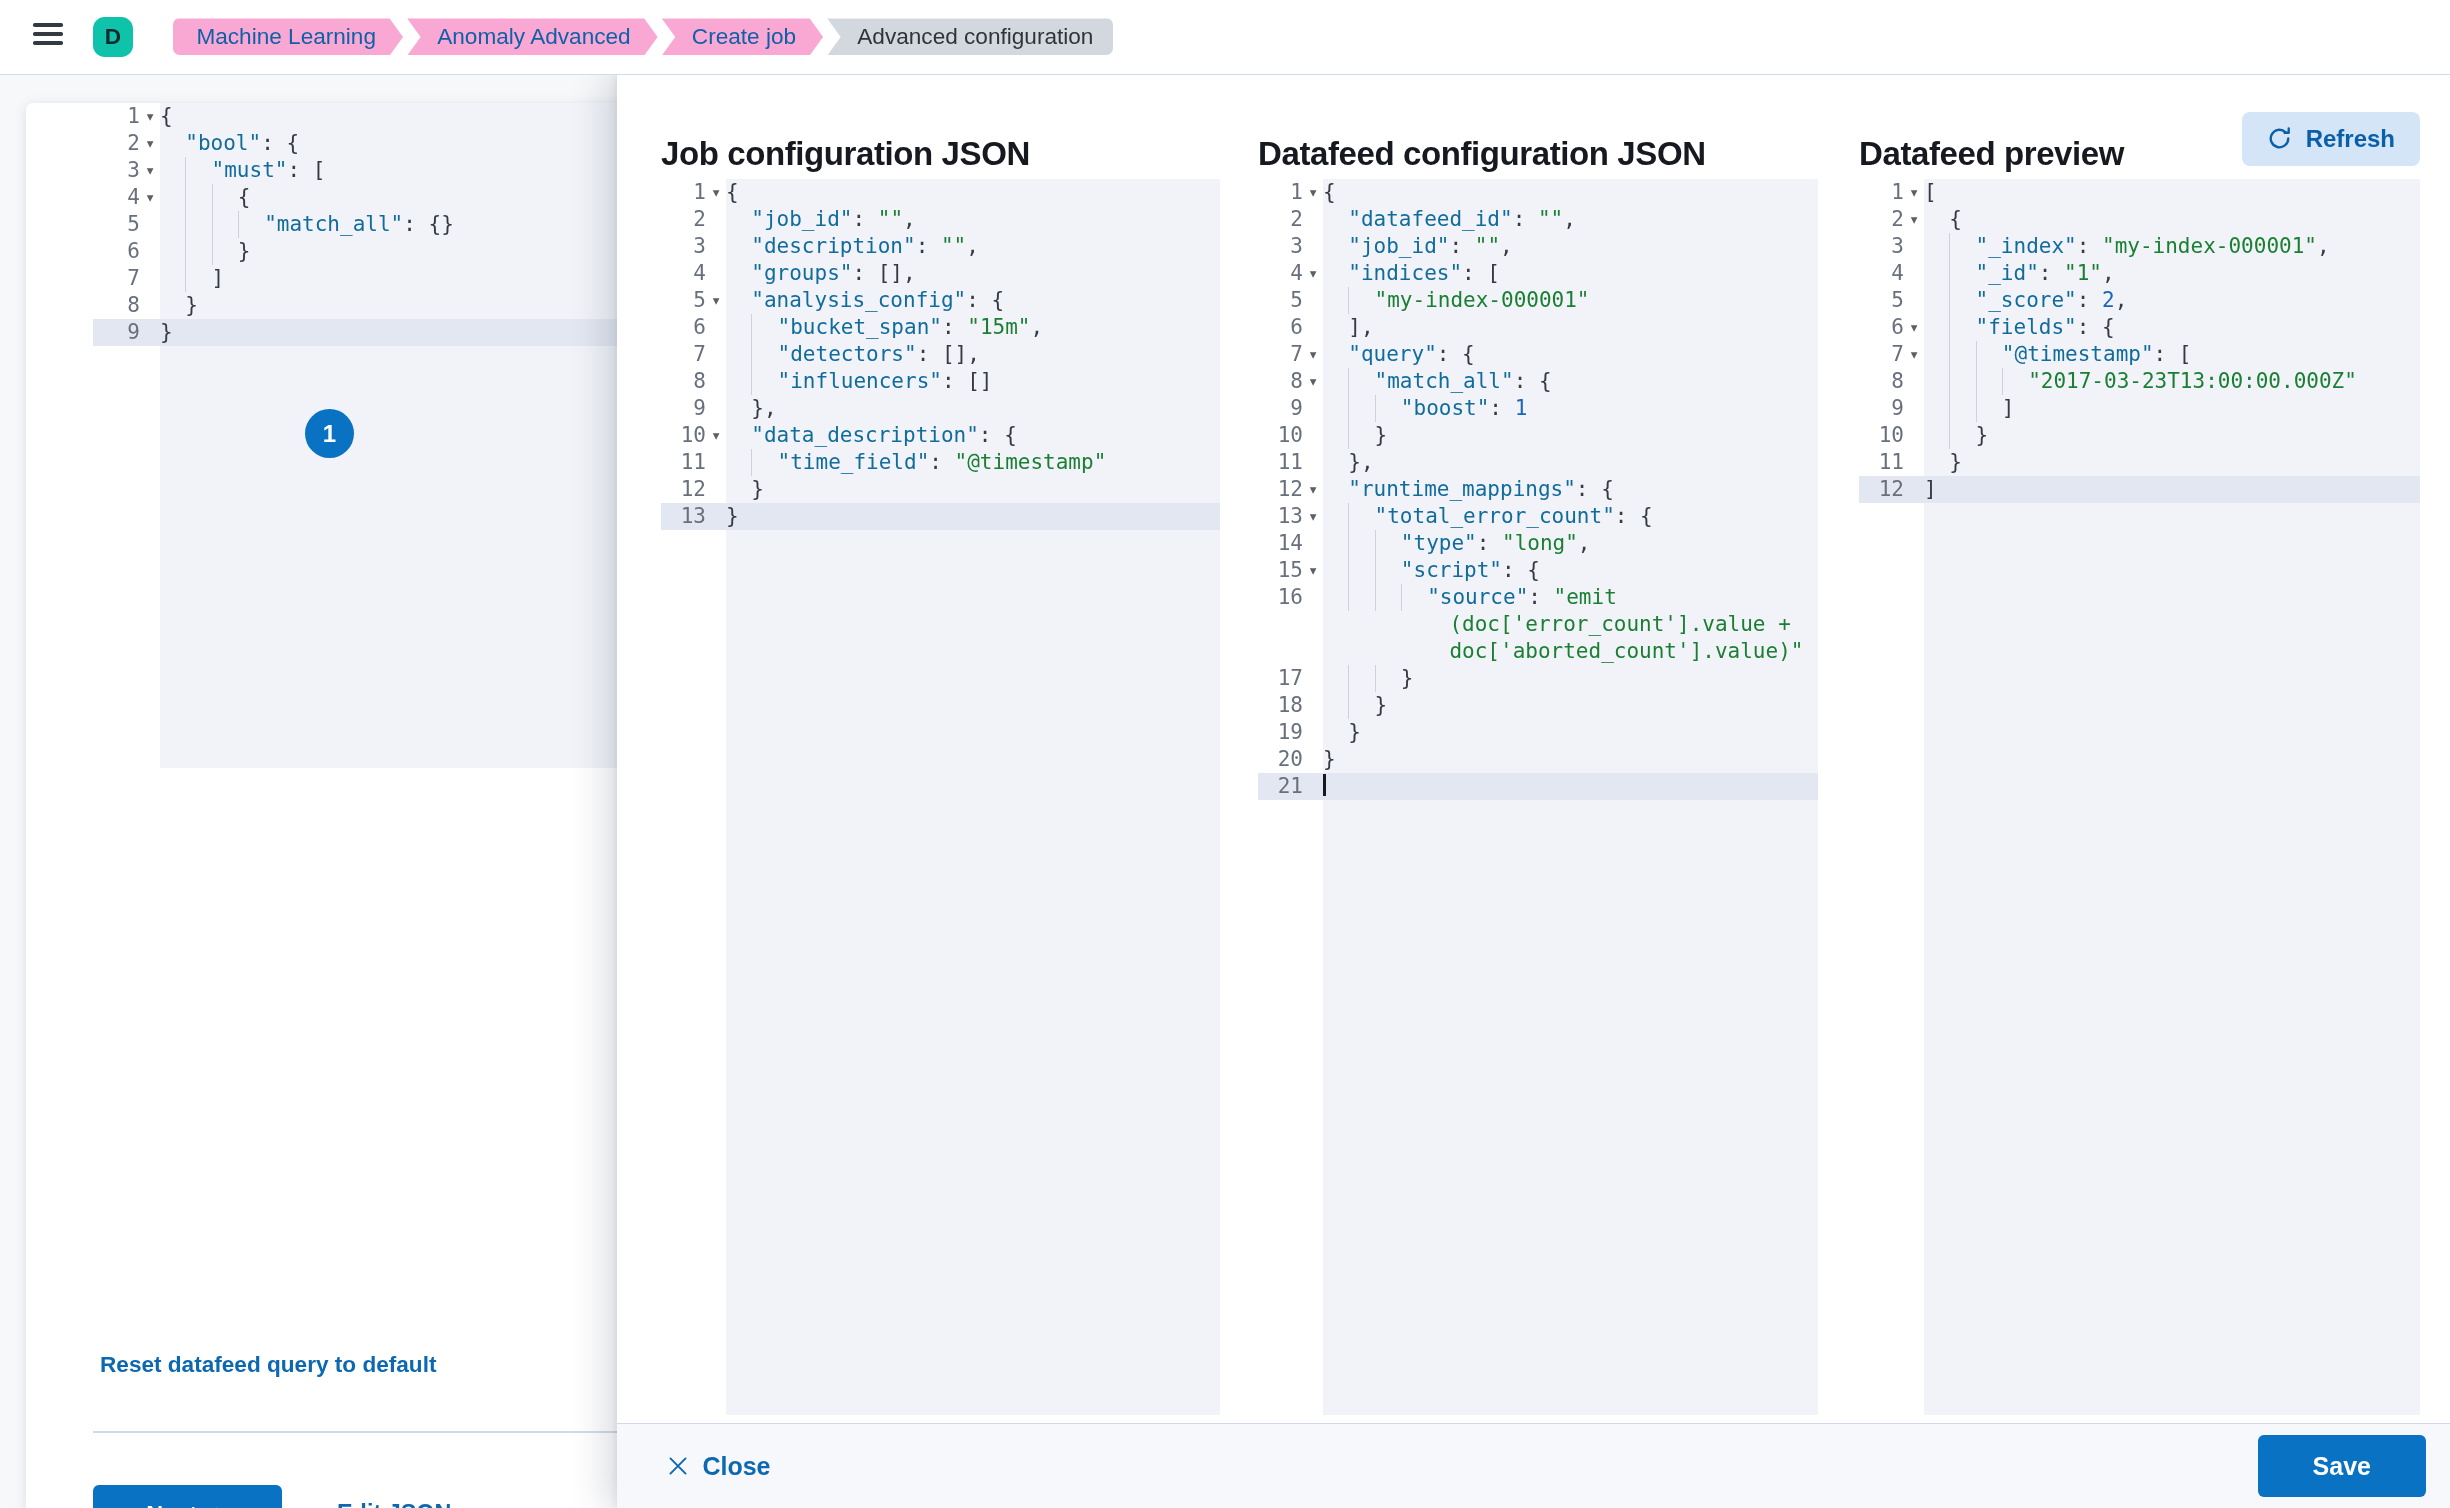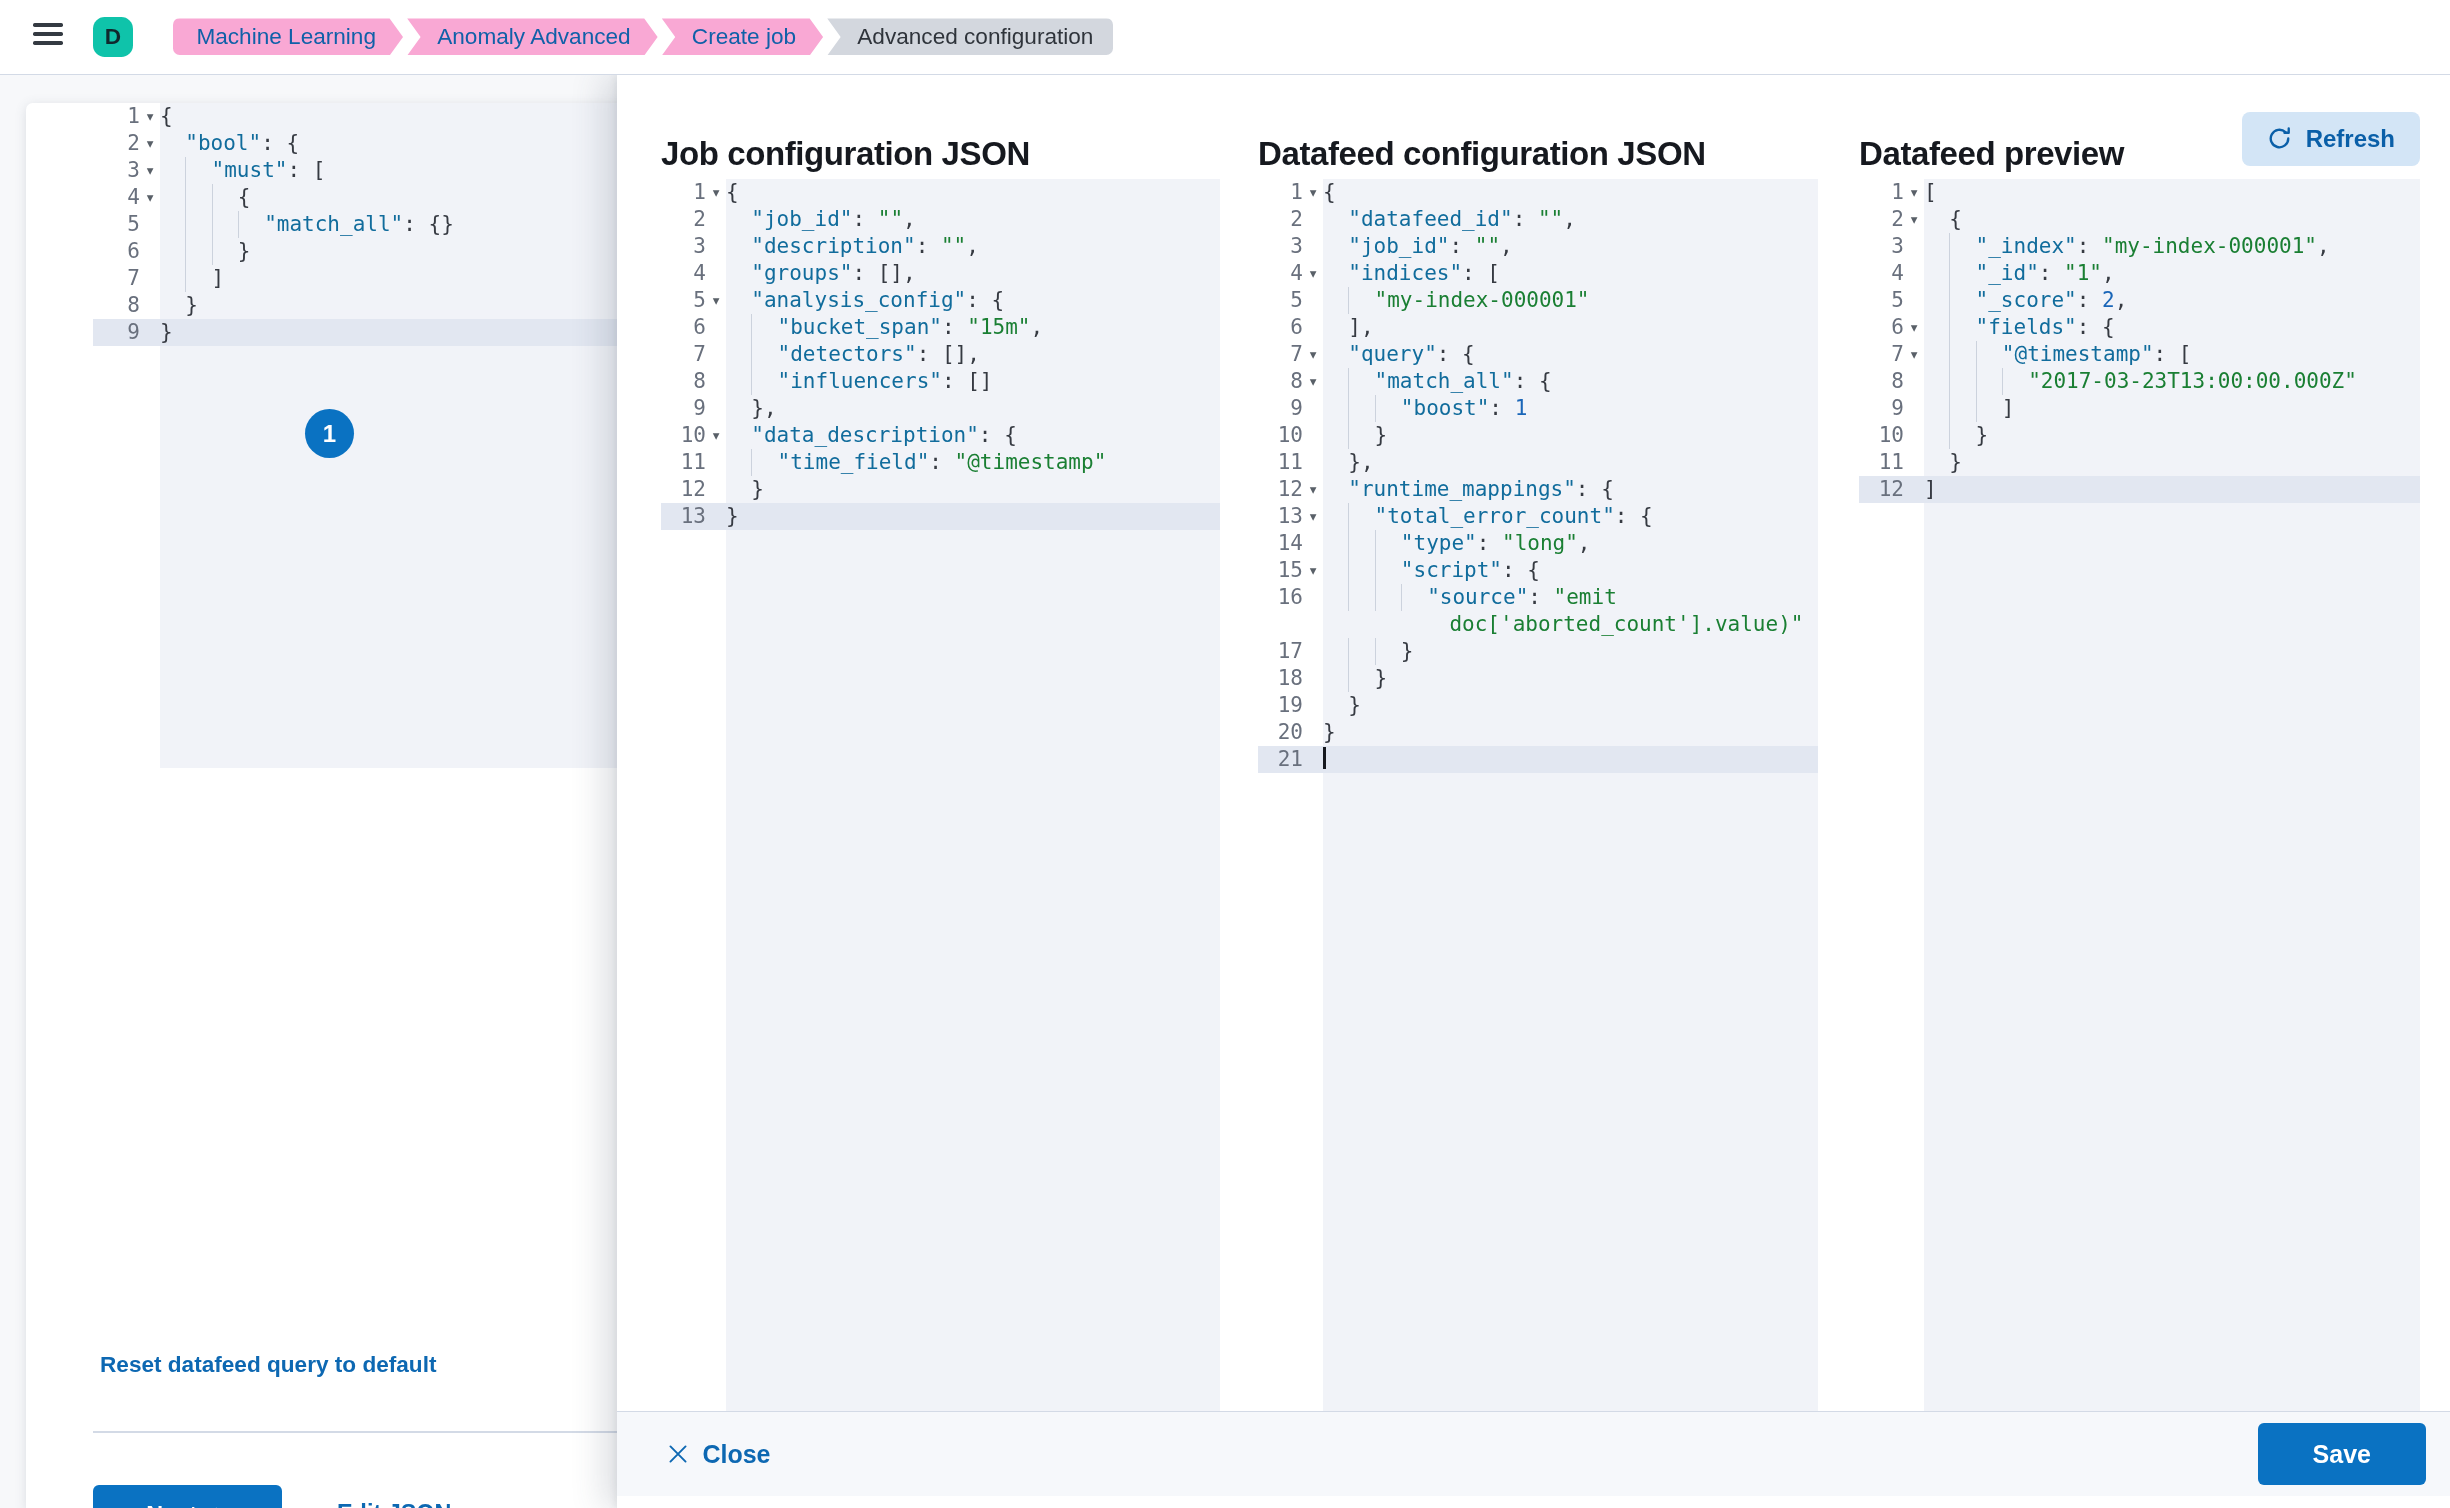--- a/index.html
+++ b/index.html
@@ -67,21 +67,21 @@
   .editor.es .num{width:47px;}
   .foldslot{width:20px;flex:none;text-align:center;color:#596068;font-size:13.4px;
     font-family:"Liberation Sans",sans-serif;}
   .code{flex:1;white-space:pre;color:#363a42;}
   .sp{display:inline-block;width:2ch;height:27px;vertical-align:top;}
   .ig{display:inline-block;width:2ch;height:27px;vertical-align:top;border-left:0.8px solid #ccd2dd;}
   .tk-k{color:#116c9c;} .tk-s{color:#1a7f33;} .tk-n{color:#1a66b8;} .tk-p{color:#363a42;}
   .cursor{display:inline-block;width:2.5px;height:22px;background:#16191f;vertical-align:-3.3px;}
   .es-editor{position:absolute;left:67px;top:568px;width:550px;height:665px;}
   
-  .fly-footer{position:absolute;left:0;right:0;bottom:13px;height:85px;background:#f6f8fb;
+  .fly-footer{position:absolute;left:0;right:0;bottom:1px;height:85px;background:#f6f8fb;
     border-top:0.8px solid #d3dae6;display:flex;align-items:center;justify-content:space-between;
     padding:0 24px 0 44px;box-sizing:border-box;}
   .close-button{display:inline-flex;align-items:center;gap:13.4px;color:#0d68b2;
     font-size:25px;font-weight:bold;cursor:pointer;background:none;border:none;
     font-family:"Liberation Sans",sans-serif;}
   .save-button{height:62px;padding:0 55px;border:none;border-radius:5.9px;background:#0a72c2;
     color:#fff;font-size:25px;font-weight:bold;cursor:pointer;font-family:"Liberation Sans",sans-serif;}
 </style>
 </head>
 <body>
@@ -328,20 +328,25 @@
           <span class="code"><span class="sp"></span><span class="ig"></span><span class="ig"></span><span class="tk-k">"script"</span><span class="tk-p">: {</span></span>
         </div>
         <div class="line">
           <span class="num">16</span>
           <span class="foldslot"></span>
           <span class="code"><span class="sp"></span><span class="ig"></span><span class="ig"></span><span class="ig"></span><span class="tk-k">"source"</span><span class="tk-p">: </span><span class="tk-s">"emit</span></span>
         </div>
         <div class="line">
           <span class="num"></span>
           <span class="foldslot"></span>
+          <span class="code"><span class="tk-s">          (doc['error_count'].value +</span></span>
+        </div>
+        <div class="line">
+          <span class="num"></span>
+          <span class="foldslot"></span>
           <span class="code"><span class="tk-s">          doc['aborted_count'].value)"</span></span>
         </div>
         <div class="line">
           <span class="num">17</span>
           <span class="foldslot"></span>
           <span class="code"><span class="sp"></span><span class="ig"></span><span class="ig"></span><span class="tk-p">}</span></span>
         </div>
         <div class="line">
           <span class="num">18</span>
           <span class="foldslot"></span>

